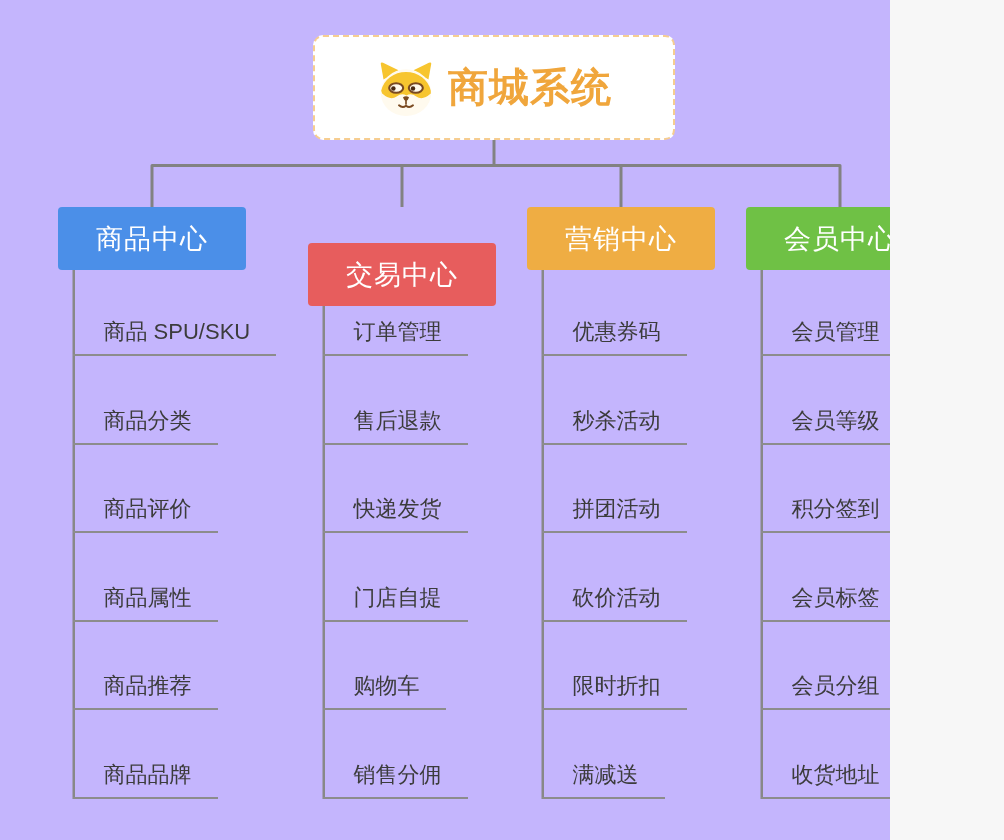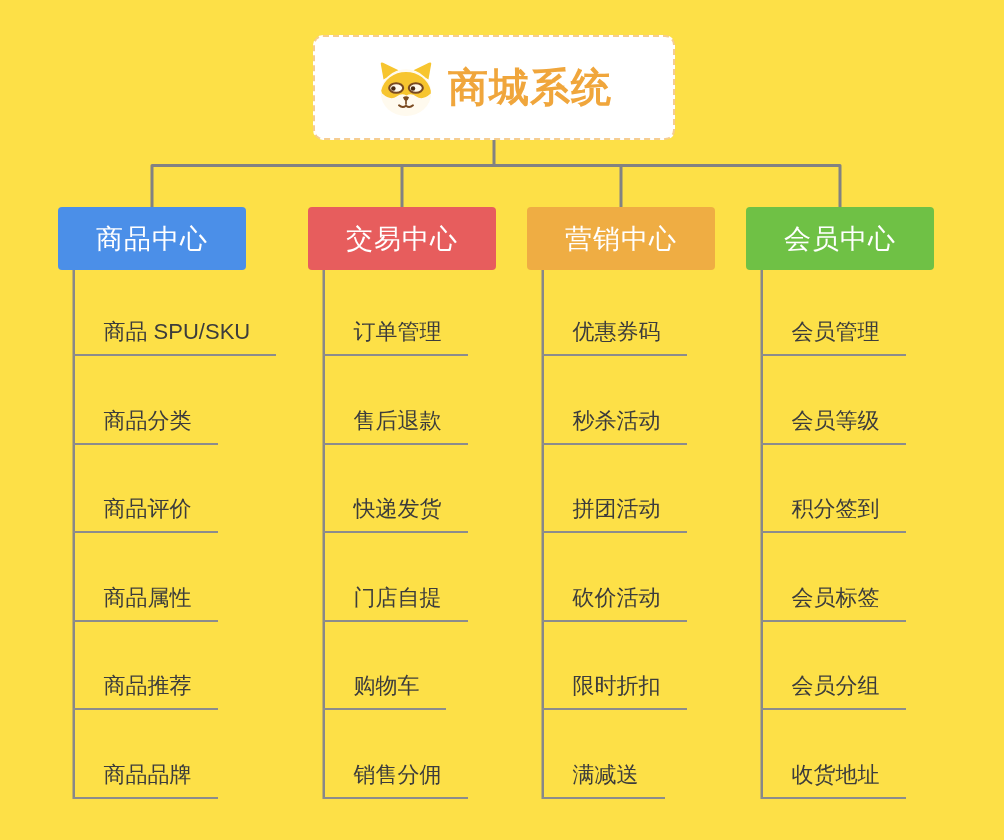--- a/index.html
+++ b/index.html
@@ -1,16 +1,16 @@
 <!DOCTYPE html>
 <html><head>
 <meta charset="utf-8">
 <style>
   html,body{margin:0;padding:0;background:#F7F7F7;font-family:"Liberation Sans",sans-serif;}
-  .canvas{position:relative;width:1004px;height:840px;background:#fde047;overflow:hidden;}
+  .canvas{position:relative;width:890px;height:840px;background:#c4b5fd;overflow:hidden;}
   .connectors{position:absolute;left:0;top:0;width:1004px;height:840px;}
 
   .root{position:absolute;left:313px;top:35px;width:362px;height:105px;box-sizing:border-box;
         background:#FFFFFF;border:2px dashed #F6CD90;border-radius:10px;
         display:flex;align-items:center;justify-content:center;gap:12px;z-index:2;}
   .root-title{font-size:40px;font-weight:600;color:#F0A63C;letter-spacing:1px;}
   .dog{display:flex;align-items:center;}
 
   .branch{position:absolute;top:207px;width:188px;height:63px;border-radius:4px;
           display:flex;align-items:center;justify-content:center;z-index:2;}
@@ -56,21 +56,21 @@
         <path d="M32 44.5 V48" stroke="#7A4A21" stroke-width="1.8" stroke-linecap="round"></path>
         <path d="M24.5 49.5 q3.8 3.5 7.5 0.5 q3.7 3 7.5 -0.5" stroke="#7A4A21" stroke-width="2" fill="none" stroke-linecap="round"></path>
       </svg>
     </span>
     <span class="root-title" style="color: rgb(240, 166, 60);">商城系统</span>
   </div>
 
   <div class="branch" style="left: 58px; background: rgb(75, 143, 232);">
     <span class="branch-label">商品中心</span>
   </div>
-  <div class="branch" style="left: 308px; background: rgb(231, 93, 93);">
+  <div class="branch" style="left: 308px; background: rgb(231, 93, 93); margin-top: 36px;">
     <span class="branch-label">交易中心</span>
   </div>
   <div class="branch" style="left: 527px; background: rgb(239, 173, 67);">
     <span class="branch-label">营销中心</span>
   </div>
   <div class="branch" style="left: 746px; background: rgb(111, 193, 69);">
     <span class="branch-label">会员中心</span>
   </div>
 
   <div class="col" style="left:72.5px">

